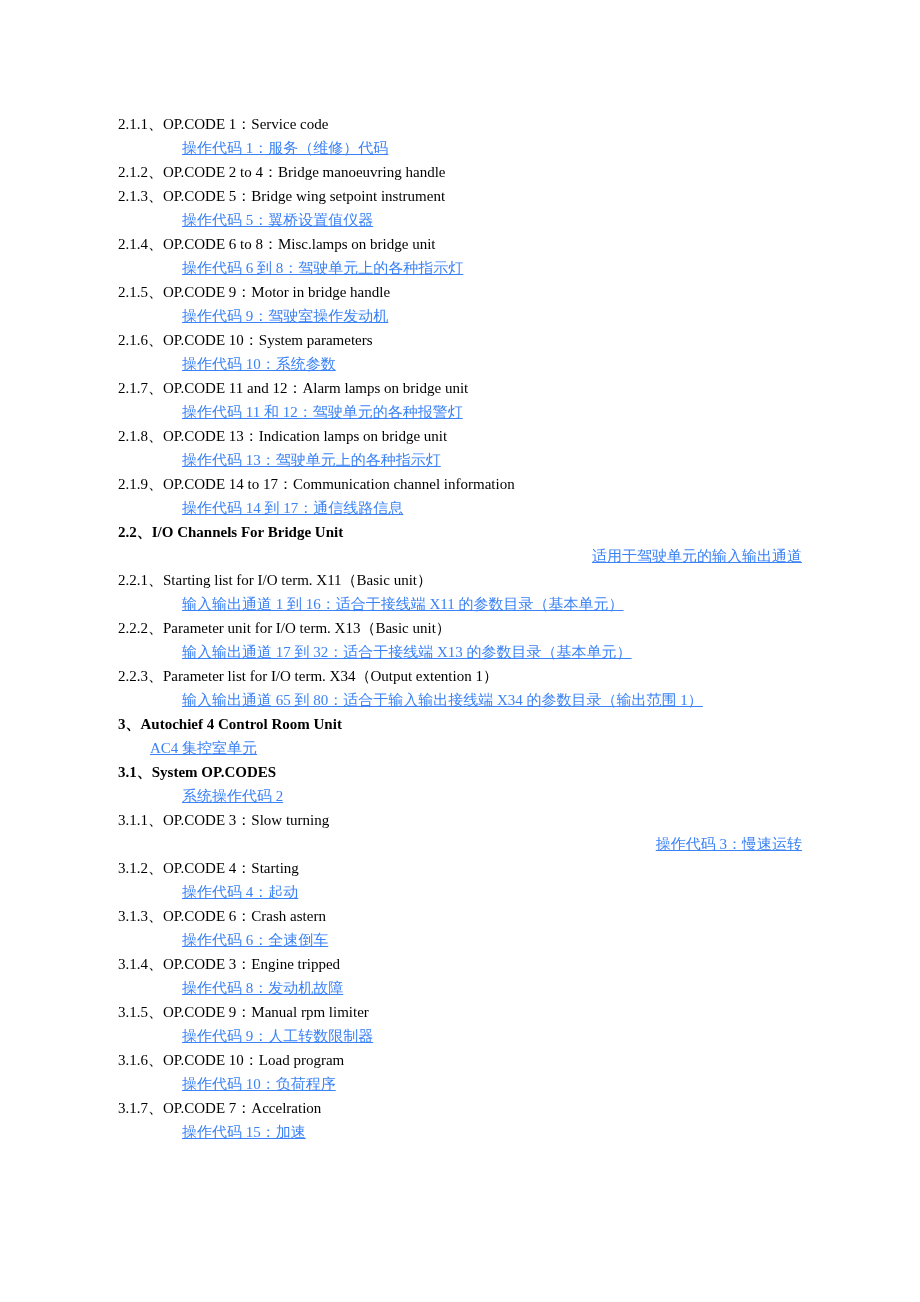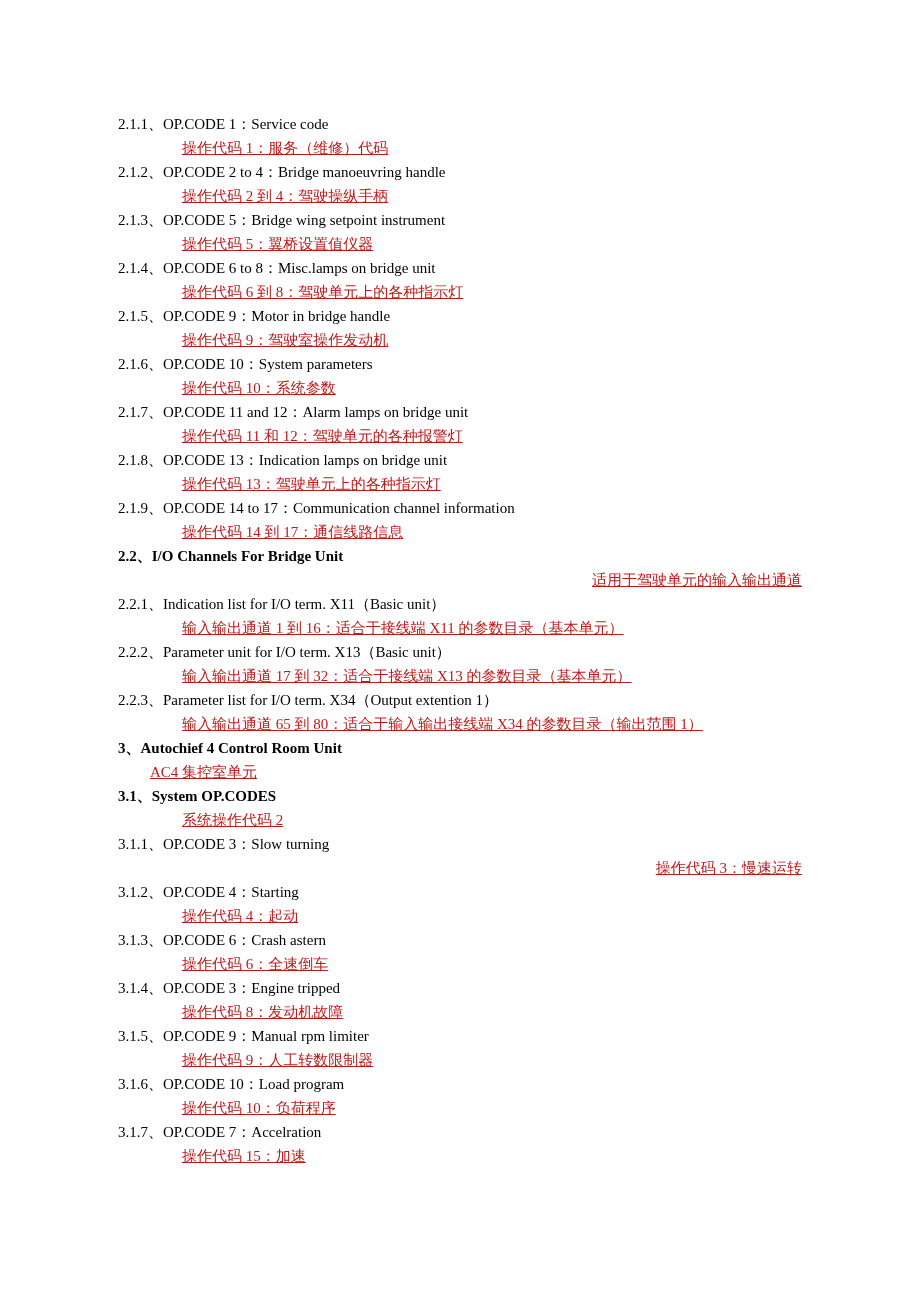--- a/index.html
+++ b/index.html
@@ -36,21 +36,21 @@
   }
   .bold .title,
   .bold .num,
   .bold .sep {
     font-weight: bold;
   }
   .link-row {
     padding-left: 64px;
   }
   .link {
-    color: #b91c1c;
+    color: #3b82f6;
     white-space: nowrap;
   }
 </style>
 </head>
 <body>
 
 <div class="page">
   <div id="toc">
       <div class="entry">
         <div class="title-row">
@@ -59,21 +59,20 @@
           <span class="title">OP.CODE 1：Service code</span>
         </div>
         <div class="link-row" style="padding-left: 64px;"><a href="#" class="link">操作代码 1：服务（维修）代码</a></div>
       </div>
       <div class="entry">
         <div class="title-row">
           <span class="num">2.1.2</span>
           <span class="sep">、</span>
           <span class="title">OP.CODE 2 to 4：Bridge manoeuvring handle</span>
         </div>
-        <div class="link-row" style="padding-left: 64px;"><a href="#" class="link">操作代码 2 到 4：驾驶操纵手柄</a></div>
       </div>
       <div class="entry">
         <div class="title-row">
           <span class="num">2.1.3</span>
           <span class="sep">、</span>
           <span class="title">OP.CODE 5：Bridge wing setpoint instrument</span>
         </div>
         <div class="link-row" style="padding-left: 64px;"><a href="#" class="link">操作代码 5：翼桥设置值仪器</a></div>
       </div>
       <div class="entry">
@@ -129,21 +128,21 @@
           <span class="num">2.2</span>
           <span class="sep">、</span>
           <span class="title">I/O Channels For Bridge Unit</span>
         </div>
         <div class="link-row" style="padding-left: 64px; text-align: right;"><a href="#" class="link">适用于驾驶单元的输入输出通道</a></div>
       </div>
       <div class="entry">
         <div class="title-row">
           <span class="num">2.2.1</span>
           <span class="sep">、</span>
-          <span class="title">Indication list for I/O term.  X11（Basic unit）</span>
+          <span class="title">Starting list for I/O term.  X11（Basic unit）</span>
         </div>
         <div class="link-row" style="padding-left: 64px;"><a href="#" class="link">输入输出通道 1 到 16：适合于接线端 X11 的参数目录（基本单元）</a></div>
       </div>
       <div class="entry">
         <div class="title-row">
           <span class="num">2.2.2</span>
           <span class="sep">、</span>
           <span class="title">Parameter unit for I/O term.  X13（Basic unit）</span>
         </div>
         <div class="link-row" style="padding-left: 64px;"><a href="#" class="link">输入输出通道 17 到 32：适合于接线端 X13 的参数目录（基本单元）</a></div>

